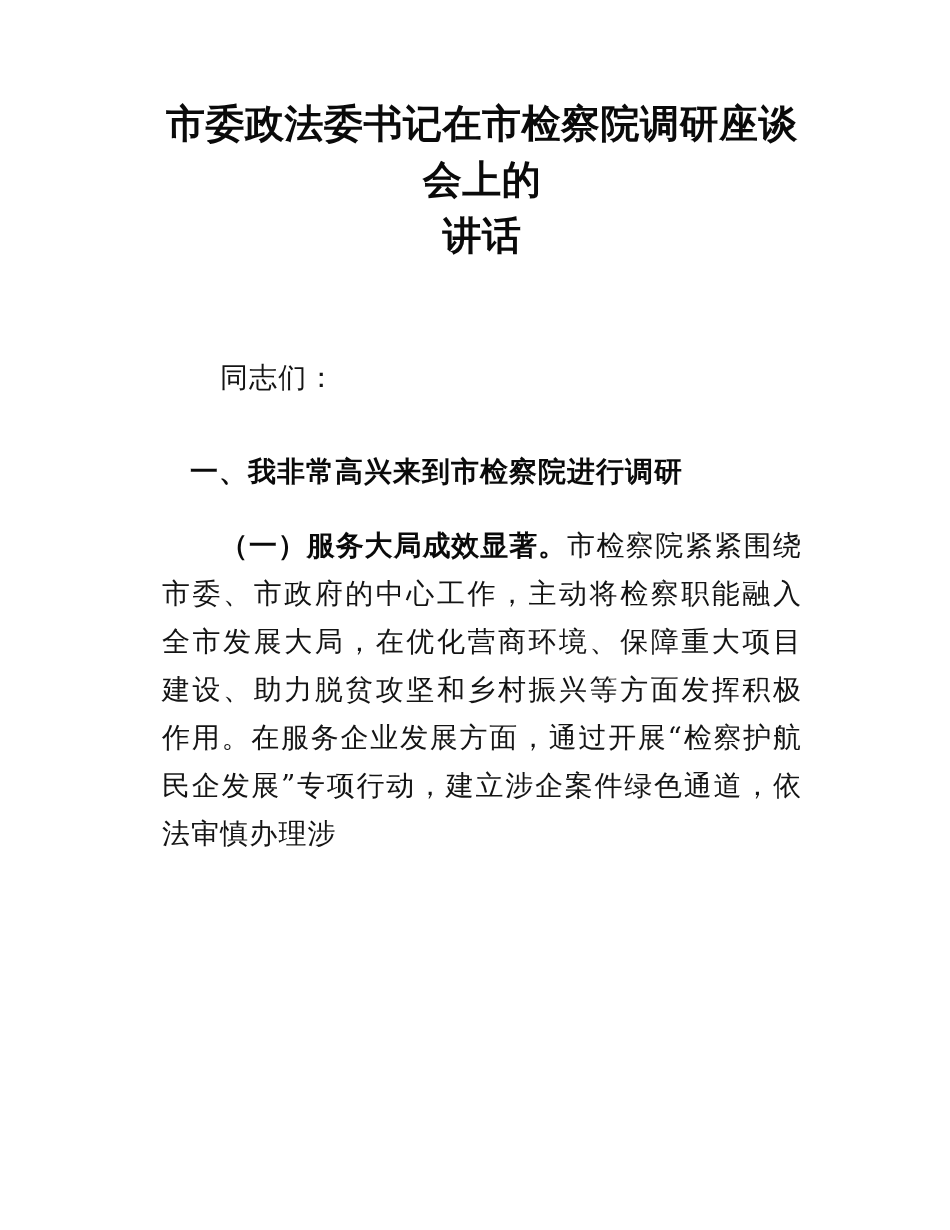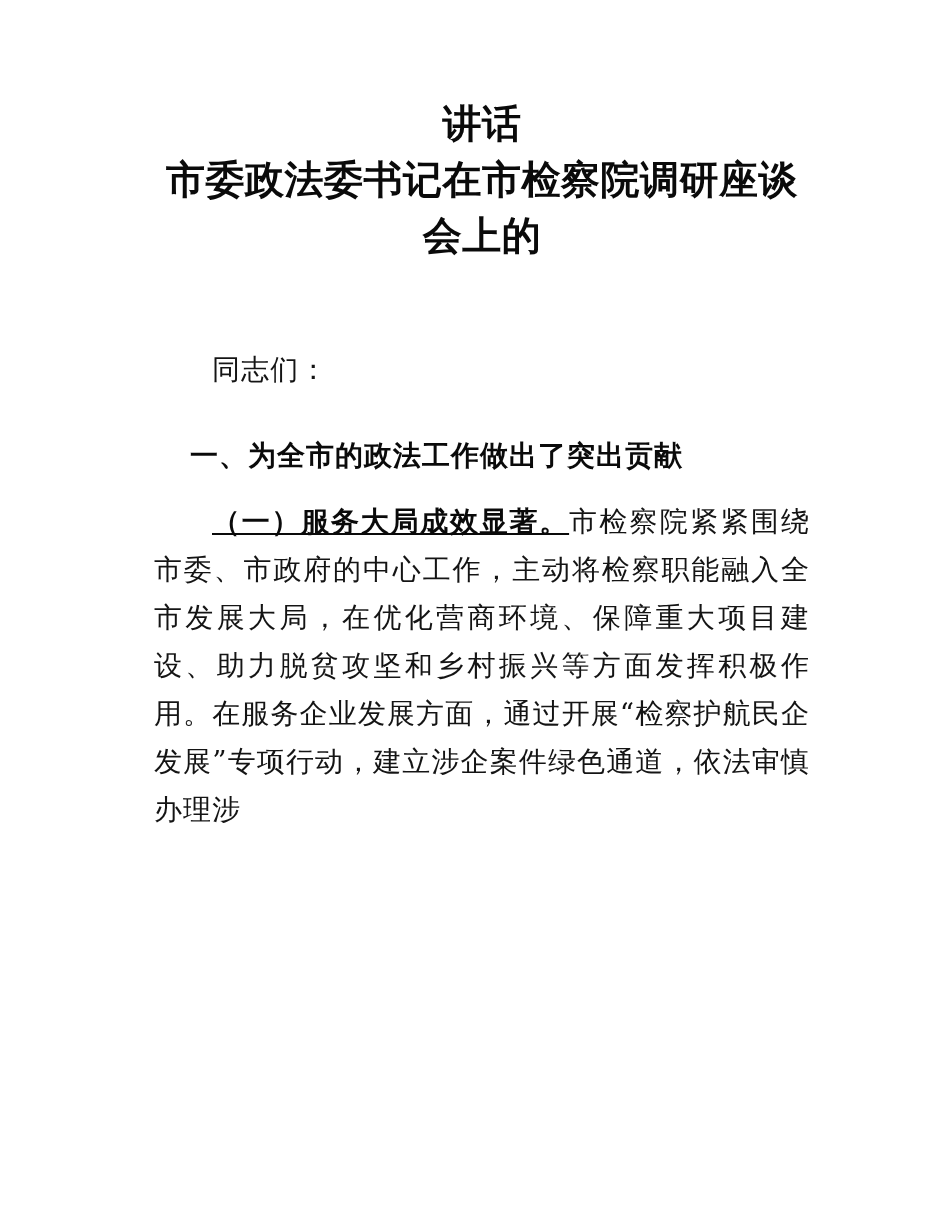--- a/index.html
+++ b/index.html
@@ -48,21 +48,21 @@
 
   
   .body-para {
     font-family: "DejaVu Serif", "Liberation Serif", serif;
     font-size: 28px;
     line-height: 48px;
     text-align: justify;
     text-justify: inter-ideograph;
     letter-spacing: 1.1px;
     color: #141414;
-    margin: 4px;
+    margin: 12px;
     text-indent: 0;
     word-break: break-all;
   }
 
   .indent-2 {
     text-indent: 58px;
   }
 
   
   .section-heading {
@@ -75,49 +75,48 @@
     margin: 0;
     text-indent: 40px;
   }
 
   
   .sub-heading-run {
     font-family: "Liberation Sans", "DejaVu Sans", sans-serif;
     font-weight: bold;
     letter-spacing: 0.6px;
     color: #0a0a0a;
-    text-decoration: underline;
   }
 
   
   .gap-after-title   { height: 78px; }
   .gap-salutation    { height: 14px; }
   .gap-before-head   { height: 20px; }
   .gap-after-head    { height: 14px; }
 </style>
 </head>
 <body>
 
 <div class="page">
   <div class="content">
 
     <div class="doc-title">
+      <div>市委政法委书记在市检察院调研座谈会上的</div>
       <div>讲话</div>
-      <div>市委政法委书记在市检察院调研座谈会上的</div>
     </div>
 
     <div class="gap-after-title"></div>
 
     <p class="body-para indent-2">同志们：</p>
 
     <div class="gap-salutation"></div>
 
 
     <div class="gap-before-head"></div>
 
-    <p class="section-heading">一、为全市的政法工作做出了突出贡献</p>
+    <p class="section-heading">一、我非常高兴来到市检察院进行调研</p>
 
     <div class="gap-after-head"></div>
 
     <p class="body-para indent-2"><span class="sub-heading-run">（一）服务大局成效显著。</span><span>市检察院紧紧围绕市委、市政府的中心工作，主动将检察职能融入全市发展大局，在优化营商环境、保障重大项目建设、助力脱贫攻坚和乡村振兴等方面发挥积极作用。在服务企业发展方面，通过开展“检察护航民企发展”专项行动，建立涉企案件绿色通道，依法审慎办理涉</span></p>
 
   </div>
 </div>
 
 </body></html>

